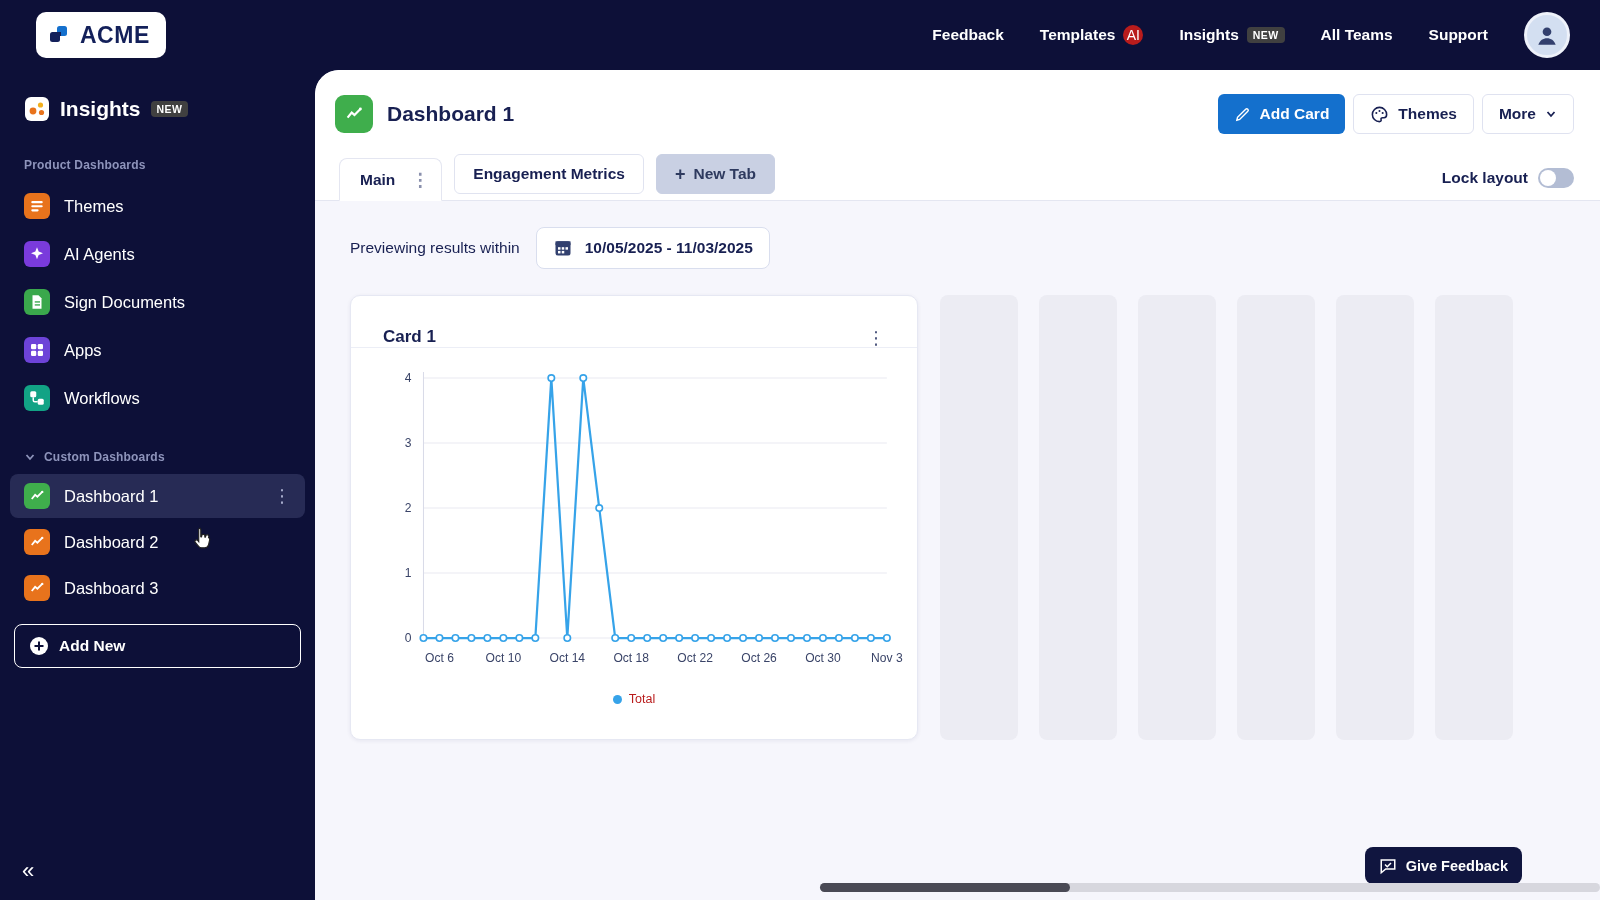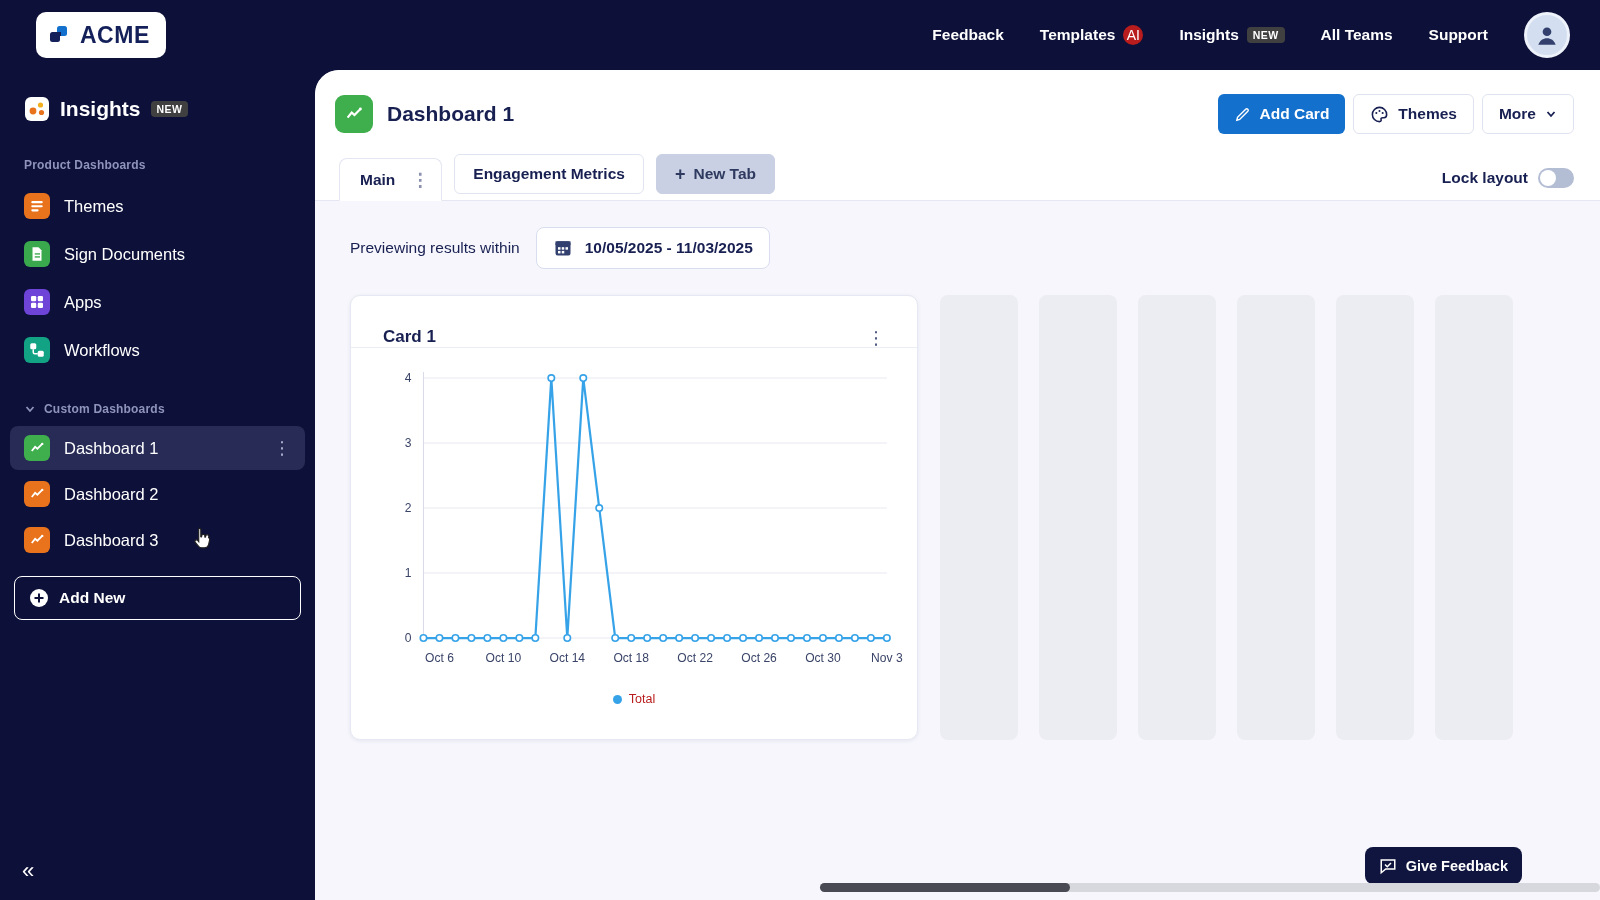--- a/index.html
+++ b/index.html
@@ -132,20 +132,28 @@
 
     <div class="side-item">
       <span class="tile" style="background:#e8731c">
         <svg width="18" height="18" viewBox="0 0 22 22">
             <rect x="4" y="5" width="14" height="2.6" rx="1.3" fill="#fff"></rect>
             <rect x="4" y="10" width="14" height="2.6" rx="1.3" fill="#fff"></rect>
             <rect x="4" y="15" width="9" height="2.6" rx="1.3" fill="#fff"></rect>
           </svg>
       </span>
       <span>Themes</span>
+    </div>
+    <div class="side-item">
+      <span class="tile" style="background:#7a3bdc">
+        <svg width="18" height="18" viewBox="0 0 24 24">
+            <path d="M12 3l2.2 5.8L20 11l-5.8 2.2L12 19l-2.2-5.8L4 11l5.8-2.2z" fill="#fff"></path>
+          </svg>
+      </span>
+      <span>AI Agents</span>
     </div>
     <div class="side-item">
       <span class="tile" style="background:#3aa84c">
         <svg width="18" height="18" viewBox="0 0 24 24">
             <path d="M6 3h8l4 4v14H6z" fill="#fff"></path>
             <rect x="9" y="11" width="7" height="1.8" fill="#3aa84c"></rect>
             <rect x="9" y="15" width="7" height="1.8" fill="#3aa84c"></rect>
           </svg>
       </span>
       <span>Sign Documents</span>

